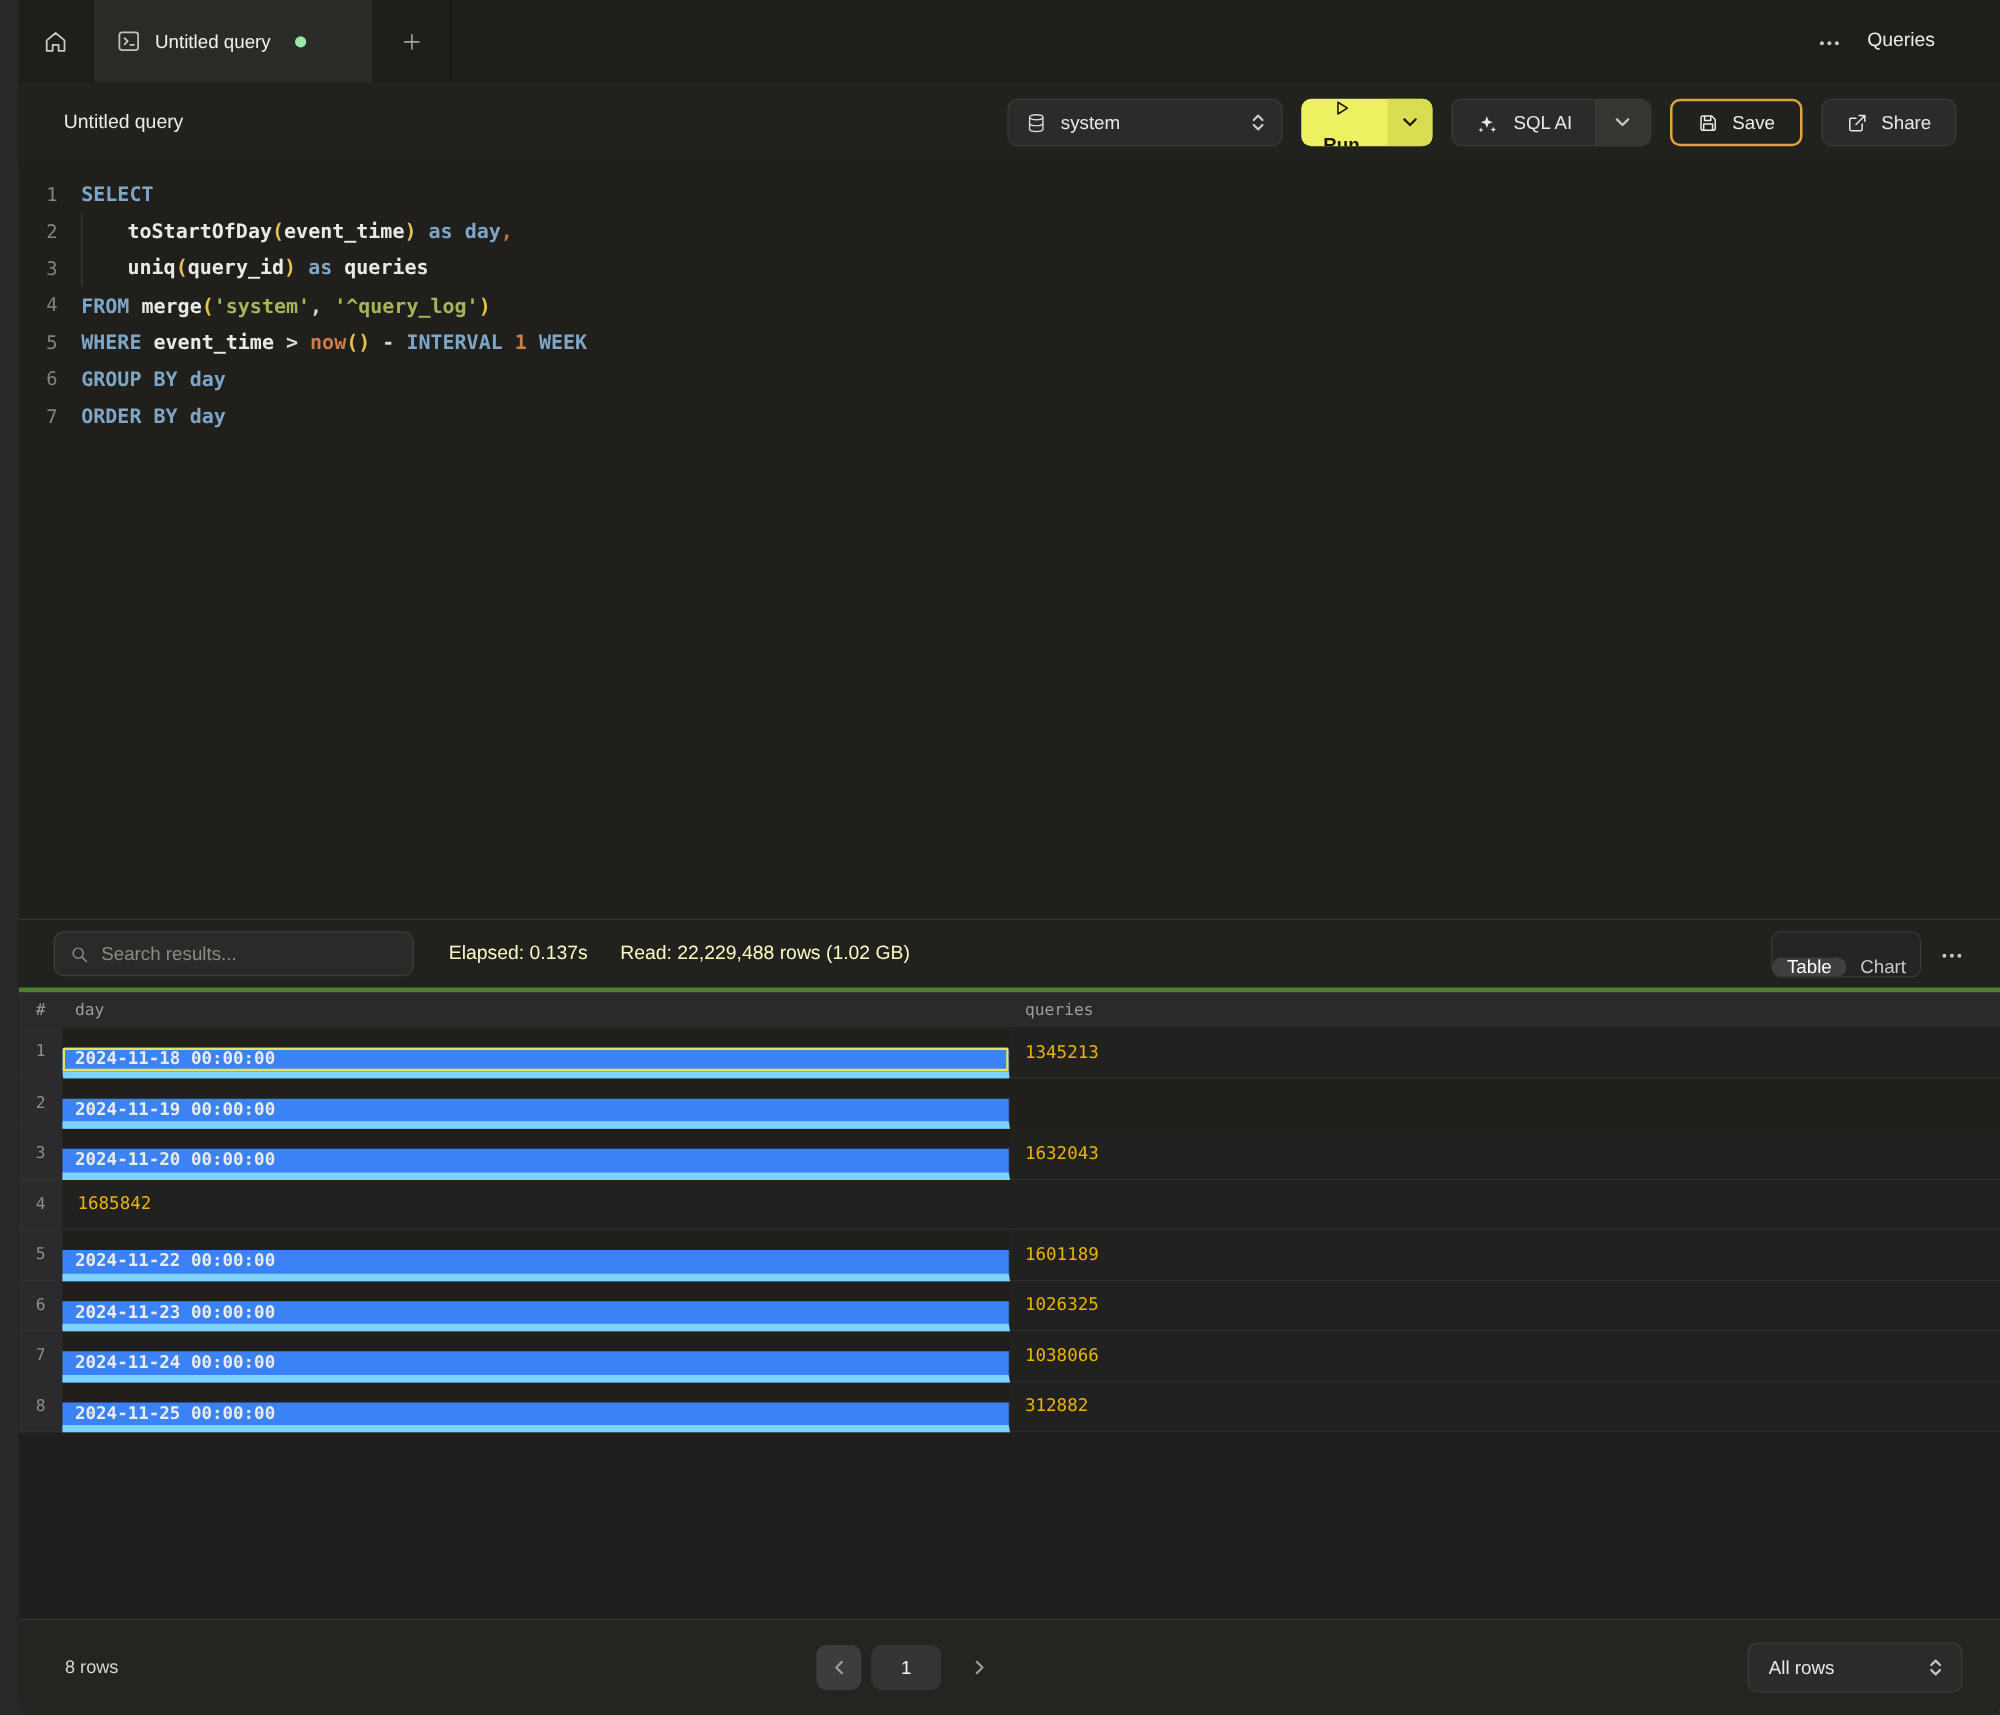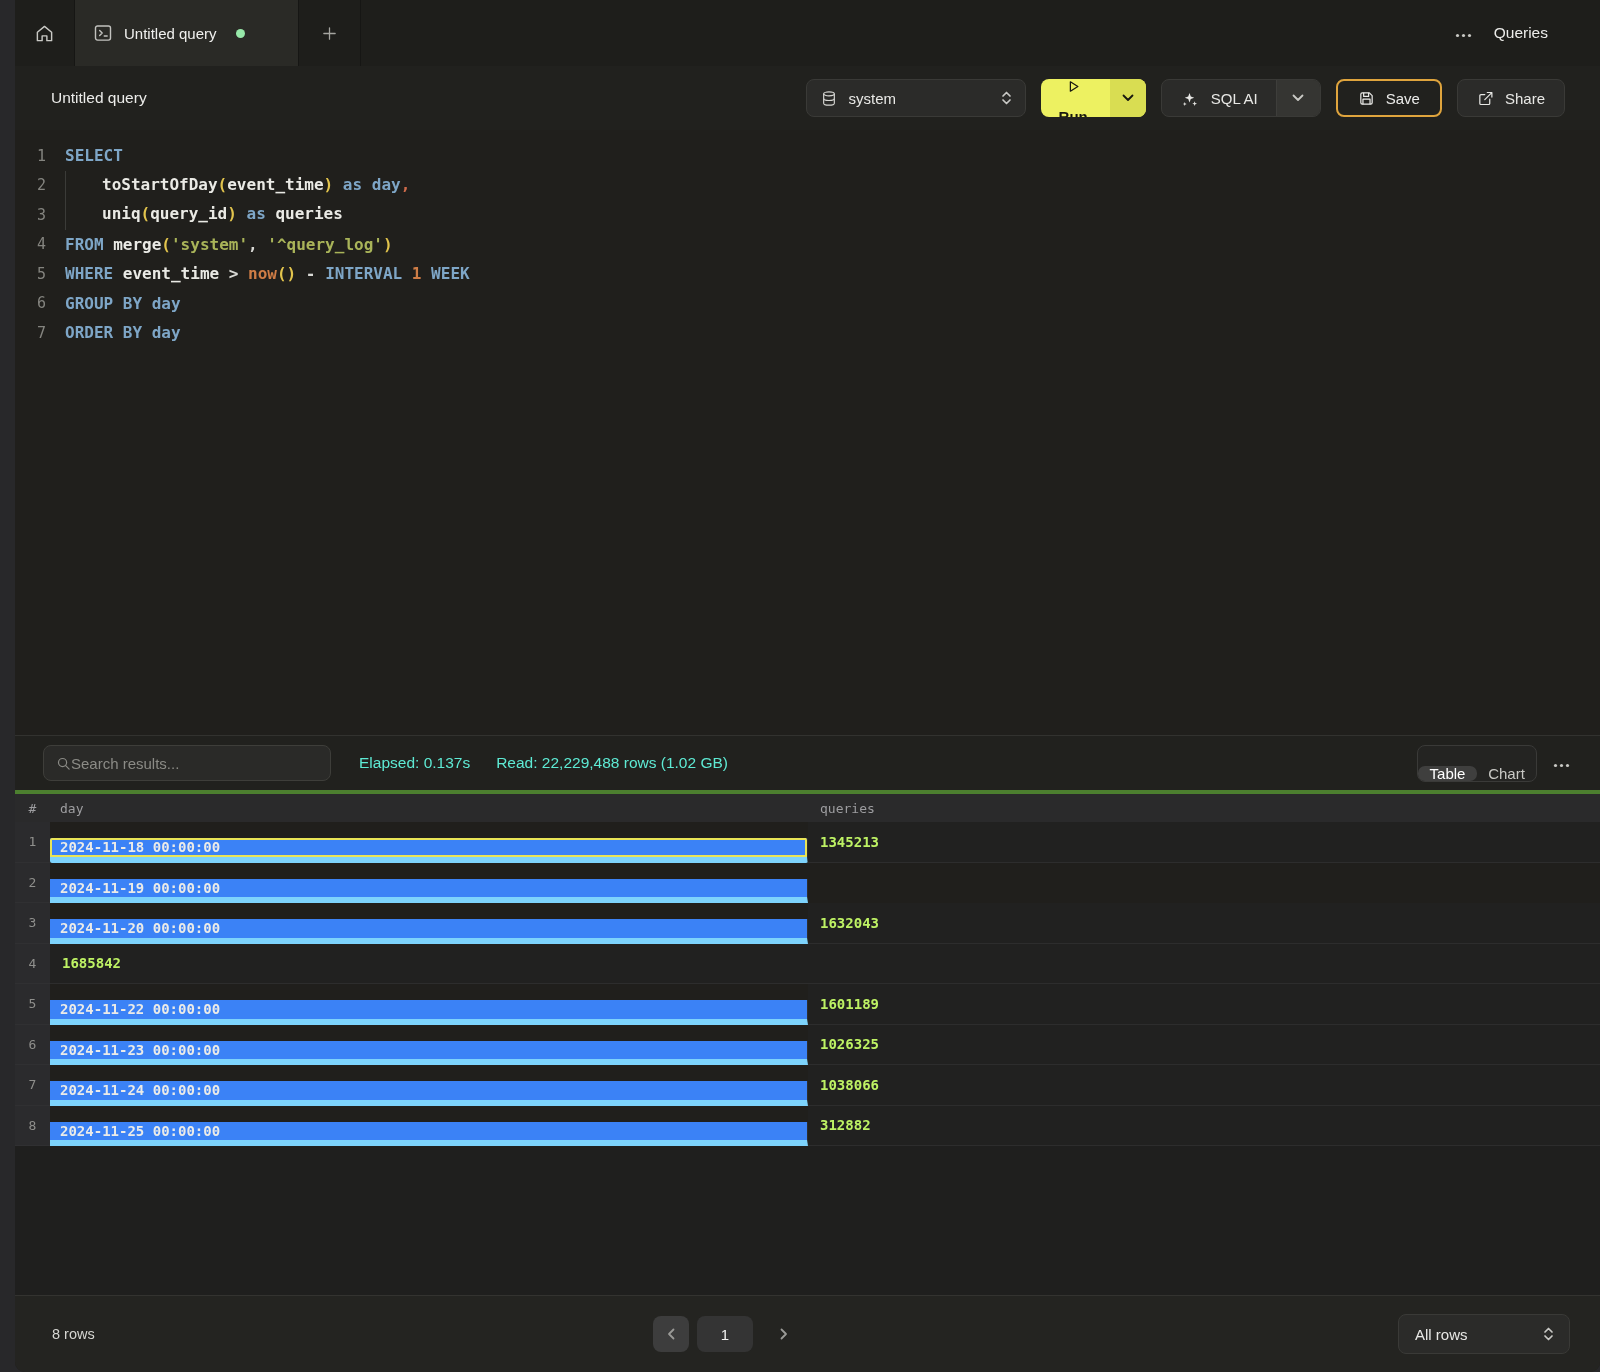--- a/index.html
+++ b/index.html
@@ -45,40 +45,40 @@
   .tok-kw { color:var(--keyword-blue,#7ea6c7); }
   .tok-fn, .tok-id { color:#eaeae5; }
   .tok-pl { color:#d9d9d5; }
   .tok-paren { color:var(--paren-yellow,#e2c44d); }
   .tok-str { color:var(--string-green,#a9b459); }
   .tok-num { color:var(--number-orange,#cf7d46); }
   .tok-red { color:var(--comma-red,#cf6b4a); }
   .tok-guide { display:inline-block; width:37px; border-left:1px solid #3b3b38; height:29.5px; vertical-align:middle; }
   
   .results-bar { height:55px; background:#21211e; border-top:1px solid #32322f; display:flex; align-items:center; padding:0 30px 0 28px; flex-shrink:0; }
-  .search-box { width:288px; height:36px; background:#2a2a28; border:1px solid #3e3e3a; border-radius:8px; display:flex; align-items:center; padding:0 12px; }
+  .search-box { width:288px; height:36px; background:#2a2a28; border:1px solid #3e3e3a; border-radius:8px; display:flex; align-items:center; gap:10px; padding:0 12px; }
   .search-box input { background:transparent; border:none; outline:none; color:#d8d8d4; font-size:15px; width:100%; font-family:"Liberation Sans", sans-serif; }
   .search-box input::placeholder { color:#8b8b86; }
-  .stat { color:#5eead4; font-size:15.5px; }
+  .stat { color:#fef9c3; font-size:15.5px; }
   .stat-elapsed { margin-left:28px; }
   .stat-read { margin-left:26px; }
   .results-right { margin-left:auto; display:flex; align-items:center; gap:16px; }
   .seg { display:flex; background:#242422; border:1px solid #3a3a38; border-radius:8px; padding:0; height:37px; }
   .seg-item { width:59px; display:flex; align-items:center; justify-content:center; font-size:15px; color:#c9c9c5; cursor:pointer; border-radius:7px;margin-top:20px; }
   .seg-item.active { background:#3f3f3e; color:#ffffff; }
   .green-line { height:4px; background:var(--results-divider-green,#4c7f2f); flex-shrink:0; }
   
   .thead { height:28px; background:#2a2a2b; display:flex; align-items:center; font-family:"DejaVu Sans Mono", monospace; font-size:13px; color:#9d9da0; flex-shrink:0; }
   .th-num { width:35px; text-align:center; flex-shrink:0; }
   .th-day { width:758px; padding-left:10px; flex-shrink:0; }
   .th-queries { flex:1; padding-left:12px; }
   .trow { height:40.5px; display:flex; align-items:stretch; font-family:"DejaVu Sans Mono", monospace; flex-shrink:0; }
   .td-num { width:35px; background:#2b2b2d; color:#8f8f8c; font-size:13px; display:flex; align-items:center; justify-content:center; flex-shrink:0; border-bottom:1px solid #303032; }
   .td-day { width:758px; background:#3b82f6; color:#ebebe8; font-size:14px; font-weight:700; display:flex; align-items:center; padding-left:10px; flex-shrink:0; border-bottom:6px solid #7dd3fc; border-right:1px solid #2d2d2d; cursor:cell;margin-top:16px; }
-  .td-queries { flex:1; background:#212120; color:#bef264; font-size:14px; font-weight:700; display:flex; align-items:center; padding-left:12px; border-bottom:1px solid #2d2d2d; cursor:cell; }
+  .td-queries { flex:1; background:#212120; color:#eab308; font-size:14px; font-weight:400; display:flex; align-items:center; padding-left:12px; border-bottom:1px solid #2d2d2d; cursor:cell; }
   .td-day.sel { box-shadow:inset 0 0 0 2px var(--selected-cell-border,#e9e457); border-radius:2px; }
   .table-filler { flex:1; background:#1f1f1e; }
   
   .footer { height:77px; background:#242421; border-top:1px solid #333330; display:flex; align-items:center; padding:0 30px 0 37px; flex-shrink:0; position:relative; }
   .rowcount { color:#d6d6d2; font-size:14.5px; }
   .pagination { position:absolute; left:638px; top:0; height:100%; display:flex; align-items:center; }
   .page-prev { width:36px; height:36px; background:#3d3d3d; border-radius:8px; display:flex; align-items:center; justify-content:center; cursor:pointer; }
   .page-num { width:56px; height:36px; background:#343434; border-radius:8px; display:flex; align-items:center; justify-content:center; color:#f2f2f0; font-size:15px; margin-left:8px; cursor:pointer; }
   .page-next { width:34px; height:36px; display:flex; align-items:center; justify-content:center; margin-left:14px; cursor:pointer; }
   .pagesize-select { width:172px; height:40px; margin-left:auto; padding:0 14px 0 16px; justify-content:flex-start; }

